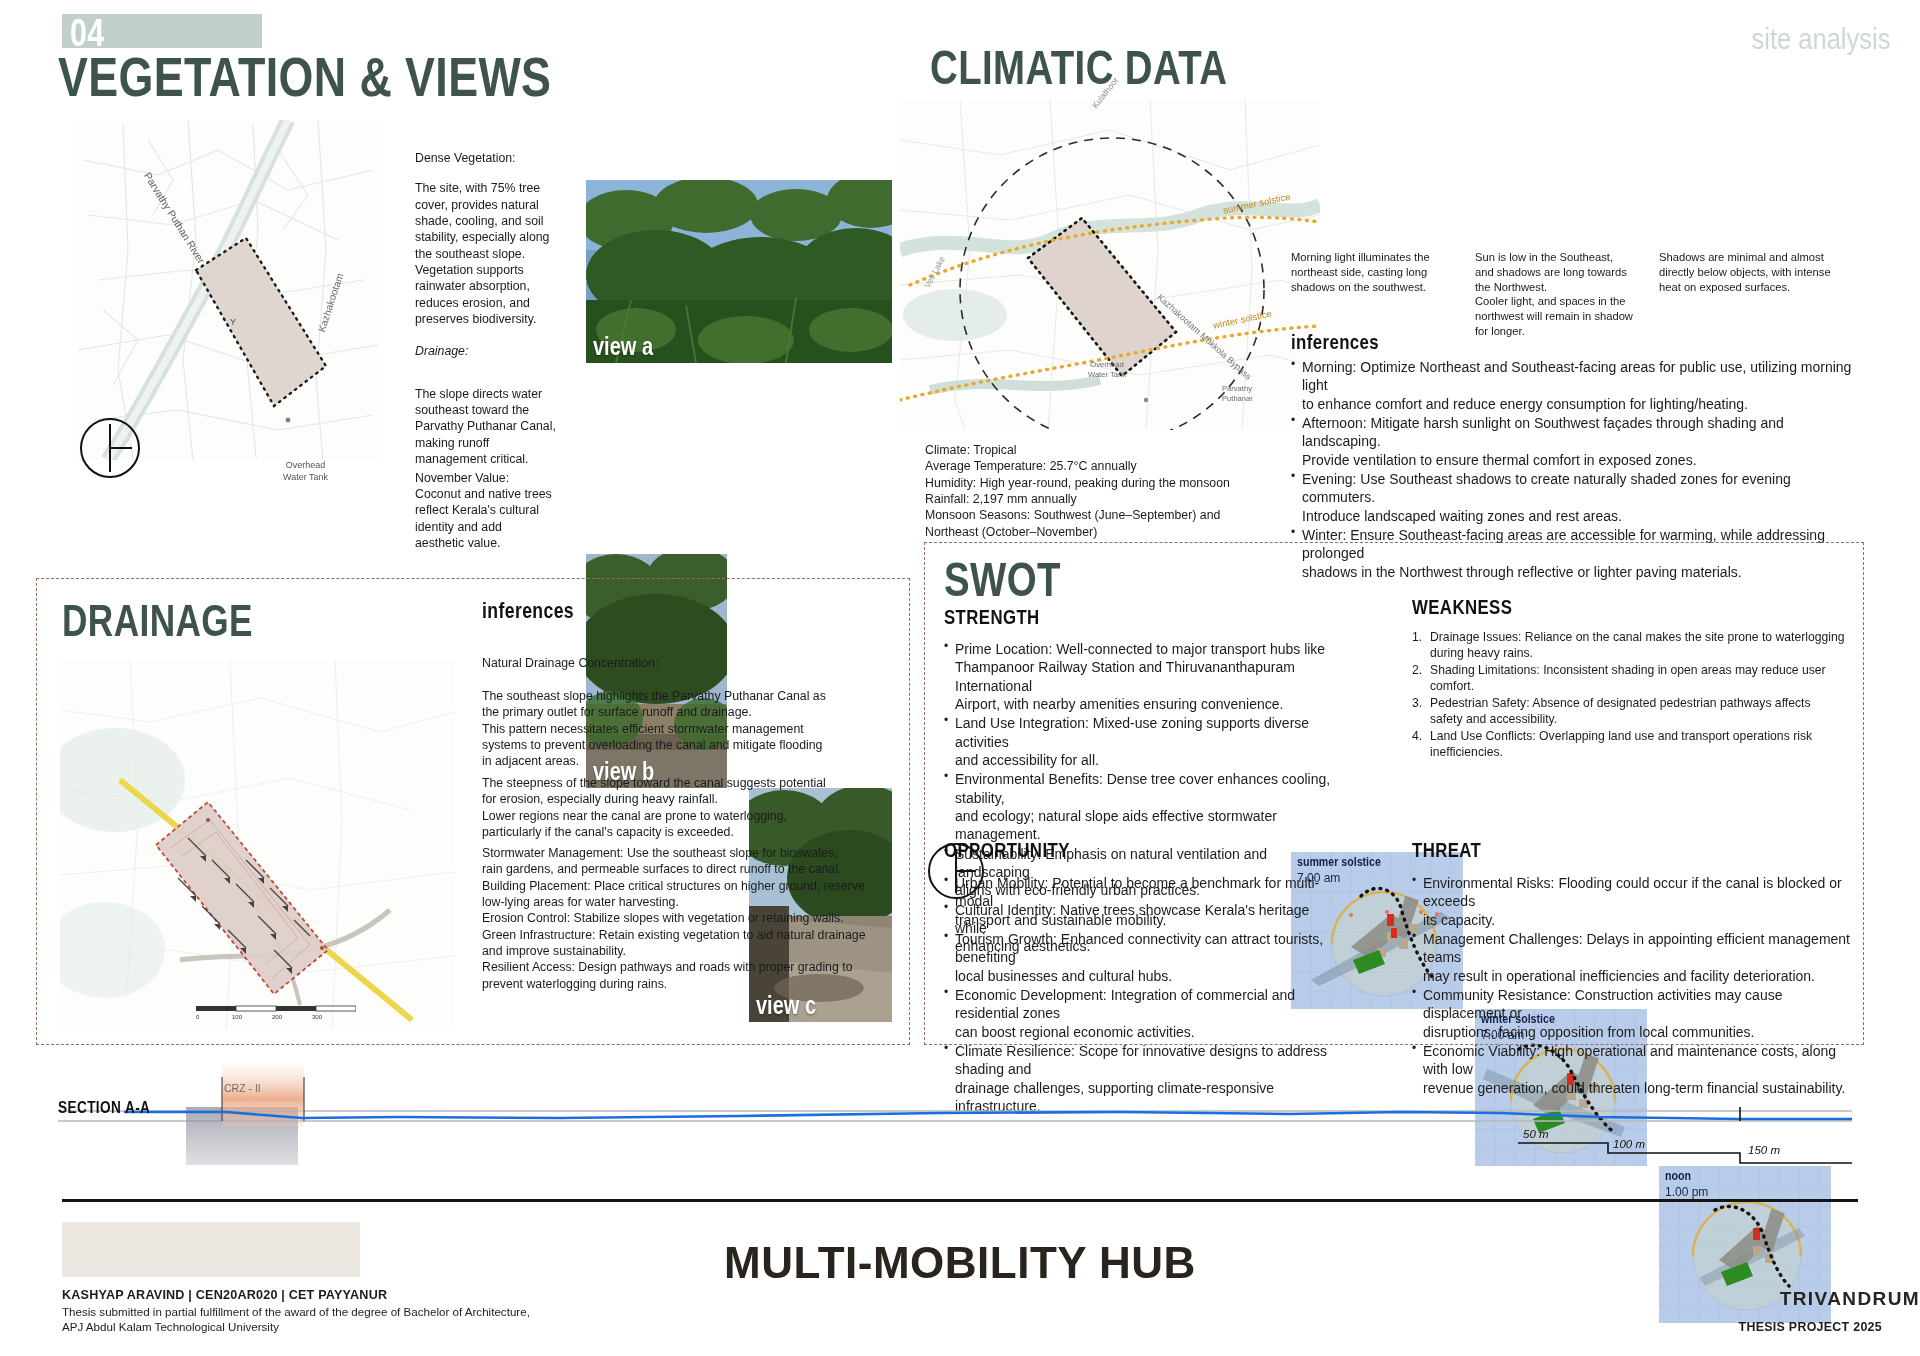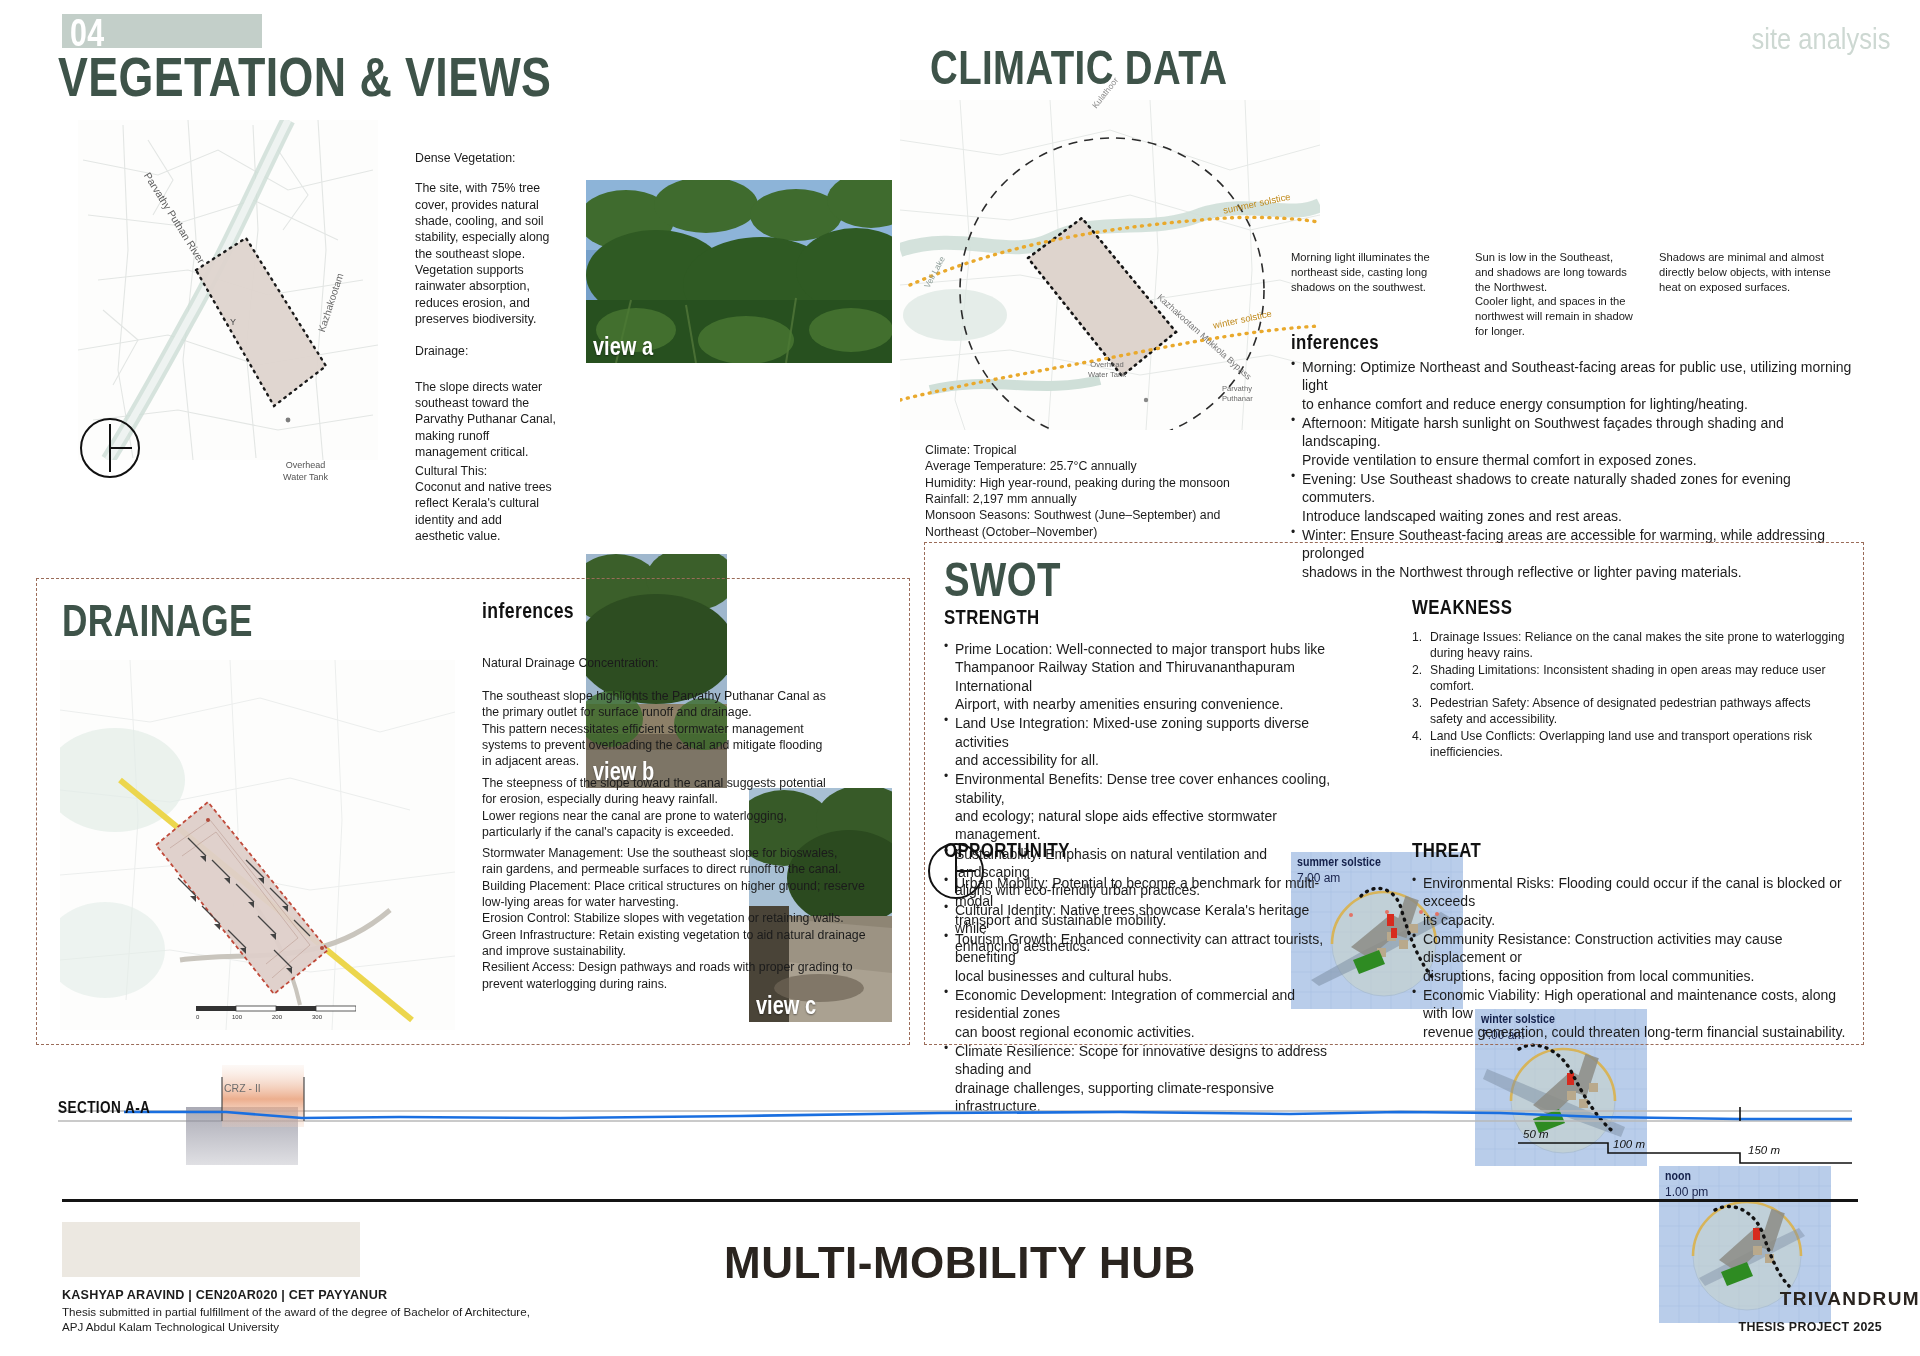--- a/index.html
+++ b/index.html
@@ -136,27 +136,27 @@
   <div class="body" style="margin-bottom:14px;">Dense Vegetation:</div>
   <div class="body" style="margin-bottom:16px;">The site, with 75% tree
 cover, provides natural
 shade, cooling, and soil
 stability, especially along
 the southeast slope.
 Vegetation supports
 rainwater absorption,
 reduces erosion, and
 preserves biodiversity.</div>
-  <div class="body" style="margin-bottom:19px;">Drainage:</div>
+  <div class="body" style="margin-bottom:26px;font-style:italic;">Drainage:</div>
   <div class="body" style="margin-bottom:2px;">The slope directs water
 southeast toward the
 Parvathy Puthanar Canal,
 making runoff
 management critical.</div>
-  <div class="body">Cultural This:</div>
+  <div class="body">November Value:</div>
   <div class="body">Coconut and native trees
 reflect Kerala's cultural
 identity and add
 aesthetic value.</div>
 </div>
 
 <div class="abs photo" style="left:586px;top:120px;width:306px;height:183px;">
   <svg class="mapsvg" viewBox="0 0 306 183" preserveAspectRatio="none">
     <rect width="306" height="183" fill="#76a0c9"></rect>
     <rect y="0" width="306" height="70" fill="#8db4d8"></rect>
@@ -552,20 +552,22 @@
     <li style="white-space:pre-line;">Climate Resilience: Scope for innovative designs to address shading and
 drainage challenges, supporting climate-responsive infrastructure.</li>
   </ul>
 </div>
 
 <div class="abs disp sub-h" style="left:1412px;top:838px;">THREAT</div>
 <div class="abs" style="left:1412px;top:874px;width:450px;">
   <ul class="bul">
     <li style="white-space:pre-line;">Environmental Risks: Flooding could occur if the canal is blocked or exceeds
 its capacity.</li>
+    <li style="white-space:pre-line;">Management Challenges: Delays in appointing efficient management teams
+may result in operational inefficiencies and facility deterioration.</li>
     <li style="white-space:pre-line;">Community Resistance: Construction activities may cause displacement or
 disruptions, facing opposition from local communities.</li>
     <li style="white-space:pre-line;">Economic Viability: High operational and maintenance costs, along with low
 revenue generation, could threaten long-term financial sustainability.</li>
   </ul>
 </div>
 
 <div class="abs" style="left:40px;top:1055px;width:1830px;height:110px;">
   <svg class="mapsvg" viewBox="0 0 1830 110" preserveAspectRatio="none">
 

